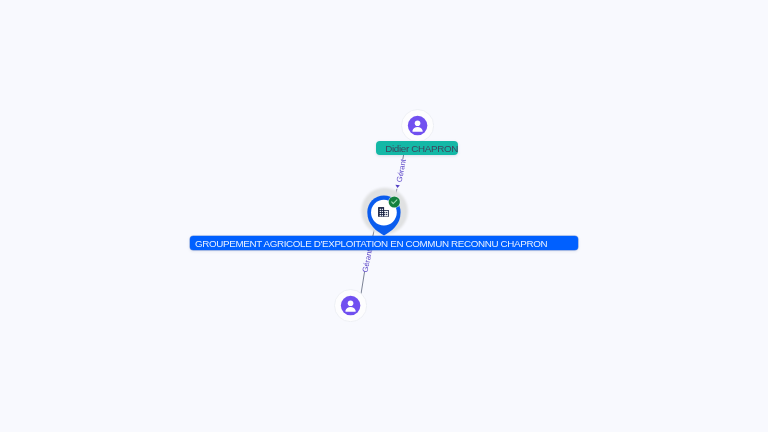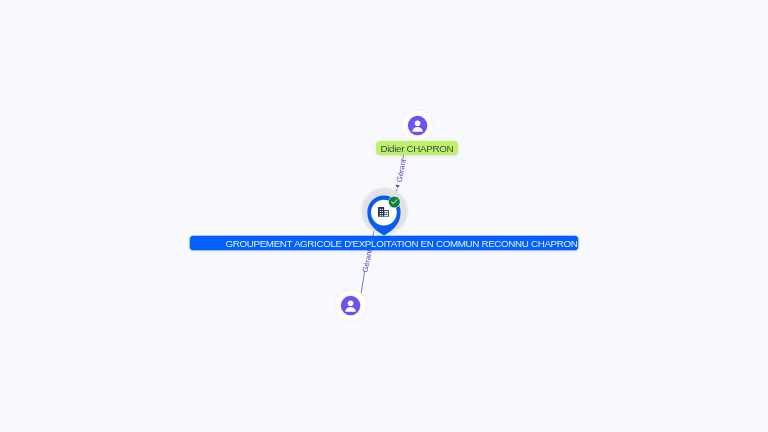--- a/index.html
+++ b/index.html
@@ -4,22 +4,22 @@
 <style>
   html,body{margin:0;padding:0;}
   body{width:768px;height:432px;overflow:hidden;background:#f8f9fe;
        font-family:"Liberation Sans",sans-serif;-webkit-font-smoothing:antialiased;}
   #stage{position:absolute;left:0;top:0;width:768px;height:432px;overflow:hidden;
         will-change:transform;transform:translateZ(0);}
   svg.layer{position:absolute;left:0;top:0;width:768px;height:432px;}
 
   .lbl{position:absolute;white-space:nowrap;border-radius:4px;
        font-size:9.8px;letter-spacing:-0.32px;line-height:14.6px;}
-  .lbl-person{background:#bef264;color:#3f465f;
-       box-shadow:0 1px 3px rgba(110,120,150,.20);text-align:center;}
+  .lbl-person{background:#14b8a6;color:#3f465f;
+       box-shadow:0 1px 3px rgba(110,120,150,.20);text-align:right;}
   .lbl-company{background:#0060ff;color:#e6f0ff;letter-spacing:-0.34px;
        border-radius:3.5px;text-align:left;padding-left:4.6px;line-height:16px;
        box-shadow:0 0 0 0.5px rgba(0,70,200,.55), 0 1px 3px rgba(90,110,150,.22);}
 </style>
 </head>
 <body>
 
 <div id="stage">
 
   <svg class="layer" viewBox="0 0 768 432">
@@ -69,21 +69,21 @@
         <rect x="386.1" y="214.0" width="1.15" height="1.1"></rect>
       </g>
     </g>
     <g>
       <circle cx="394.3" cy="202.0" r="6.1" fill="#eaf6ef"></circle>
       <circle cx="394.3" cy="202.0" r="5.6" fill="#14803f"></circle>
       <path d="M391.7 201.9 L393.2 203.6 L396.9 199.8" stroke="#9fdcb6" stroke-width="1.05" fill="none" stroke-linecap="round" stroke-linejoin="round"></path>
     </g>
   </svg>
 
-  <div class="lbl lbl-company" style="left:190.4px;top:236.1px;width:387.2px;height:14px;box-sizing:border-box;text-align:right;">GROUPEMENT AGRICOLE D'EXPLOITATION EN COMMUN RECONNU CHAPRON</div>
+  <div class="lbl lbl-company" style="left:190.4px;top:236.1px;width:387.2px;height:14px;box-sizing:border-box;">GROUPEMENT AGRICOLE D'EXPLOITATION EN COMMUN RECONNU CHAPRON</div>
 
   <div style="position:absolute;left:401.05px;top:109.4px;width:33.2px;height:33.2px;">
     <svg width="33.2" height="33.2" viewBox="0 0 33.2 33.2">
       <circle cx="16.6" cy="16.6" r="16.1" fill="#fdfdfe" stroke="#eceef4" stroke-width="0.9"></circle>
       <circle cx="16.6" cy="16.6" r="9.75" fill="#7150f0"></circle>
       <circle cx="16.55" cy="14.25" r="2.8" fill="#ffffff"></circle>
       <path d="M11.35 22.05 c0.6 -2.6 2.7 -4.0 5.2 -4.0 c2.5 0 4.6 1.4 5.2 4.0 c0.1 0.45 -0.1 0.7 -0.55 0.7 h-9.3 c-0.45 0 -0.65 -0.25 -0.55 -0.7 z" fill="#ffffff"></path>
     </svg>
   </div>
   <div class="lbl lbl-person" style="left:375.7px;top:140.5px;width:82.3px;height:14.1px;box-sizing:border-box;line-height:15.2px;">Didier CHAPRON</div>

